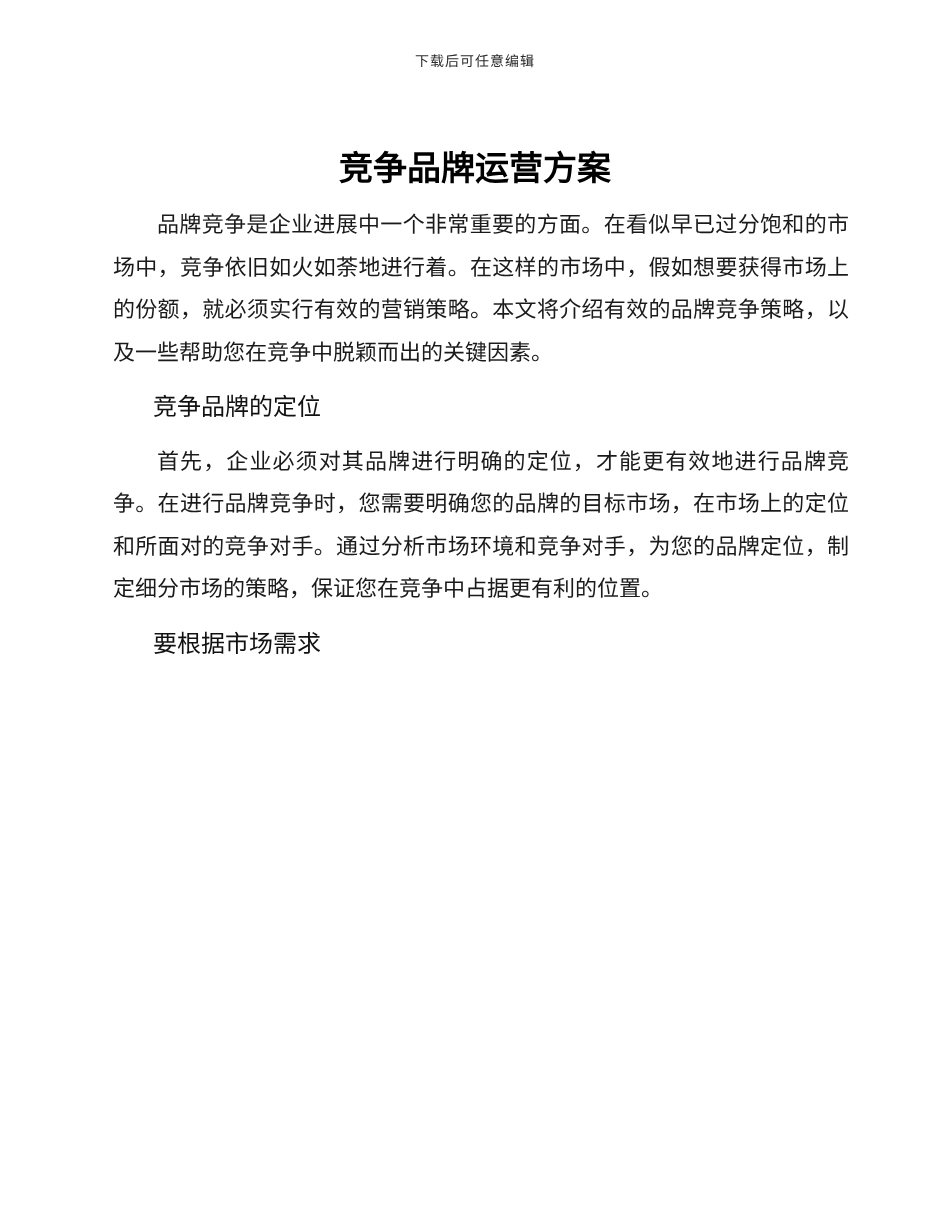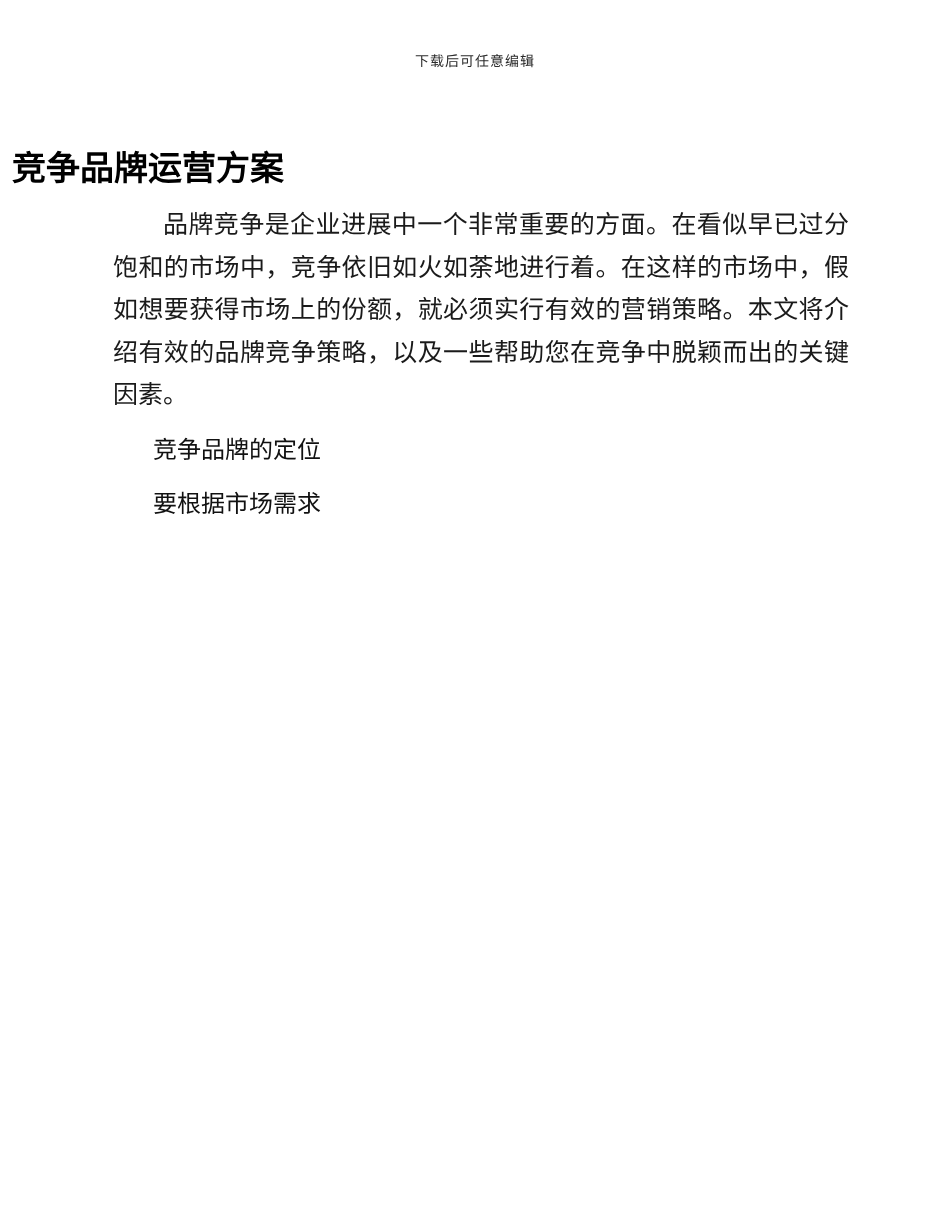--- a/index.html
+++ b/index.html
@@ -18,34 +18,35 @@
   }
   .header-note {
     margin-top: 51px;
     text-align: center;
     font-size: 14px;
     line-height: 20px;
     color: #2b2b2b;
     letter-spacing: 1px;
   }
   .doc-title {
-    margin: 75px 0 14px 12px;
+    margin: 75px 0 14px 0;
+    text-align: center;
     font-family: "DejaVu Sans", "Liberation Sans", sans-serif;
     font-size: 34px;
     line-height: 44px;
     font-weight: 900;
     color: #000000;
   }
   .doc-body {
     margin-left: 113px;
     width: 748px;
   }
   .body-para {
     margin: 0 12px 12px 0;
-    font-size: 25px;
+    font-size: 22px;
     line-height: 42.5px;
     text-align: justify;
     text-indent: 2em;
     color: #1a1a1a;
   }
   .section-heading {
     margin: 12px 0 12px 0;
     padding-left: 40px;
     font-size: 24px;
     line-height: 42.5px;
@@ -61,20 +62,21 @@
   <div class="header-note">下载后可任意编辑</div>
 
   <h1 class="doc-title">竞争品牌运营方案</h1>
 
   <div class="doc-body">
 
     <p class="body-para">品牌竞争是企业进展中一个非常重要的方面。在看似早已过分饱和的市场中，竞争依旧如火如荼地进行着。在这样的市场中，假如想要获得市场上的份额，就必须实行有效的营销策略。本文将介绍有效的品牌竞争策略，以及一些帮助您在竞争中脱颖而出的关键因素。</p>
 
     <h2 class="section-heading">竞争品牌的定位</h2>
 
+    <p class="body-para">首先，企业必须对其品牌进行明确的定位，才能更有效地进行品牌竞争。在进行品牌竞争时，您需要明确您的品牌的目标市场，在市场上的定位和所面对的竞争对手。通过分析市场环境和竞争对手，为您的品牌定位，制定细分市场的策略，保证您在竞争中占据更有利的位置。</p>
 
     <h2 class="section-heading">要根据市场需求</h2>
 
 
 
 
   </div>
 
 </div>
 

